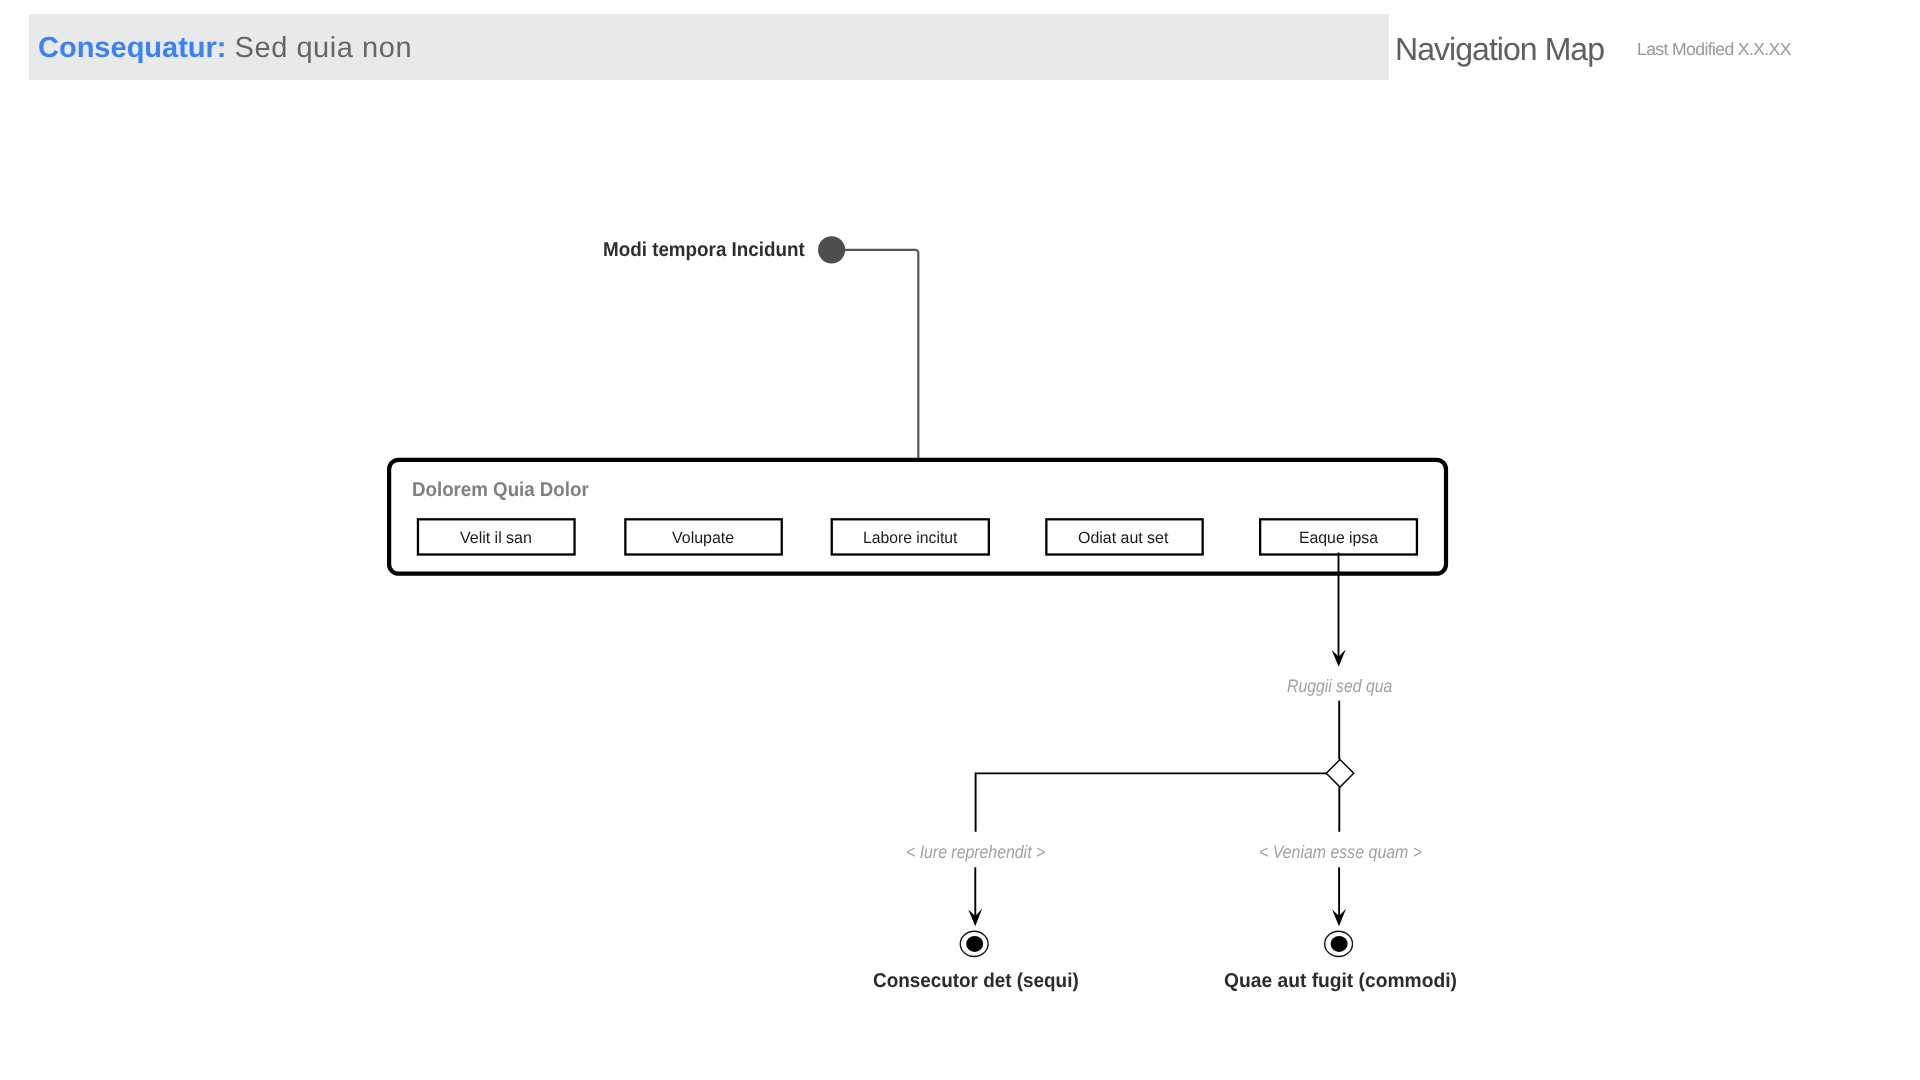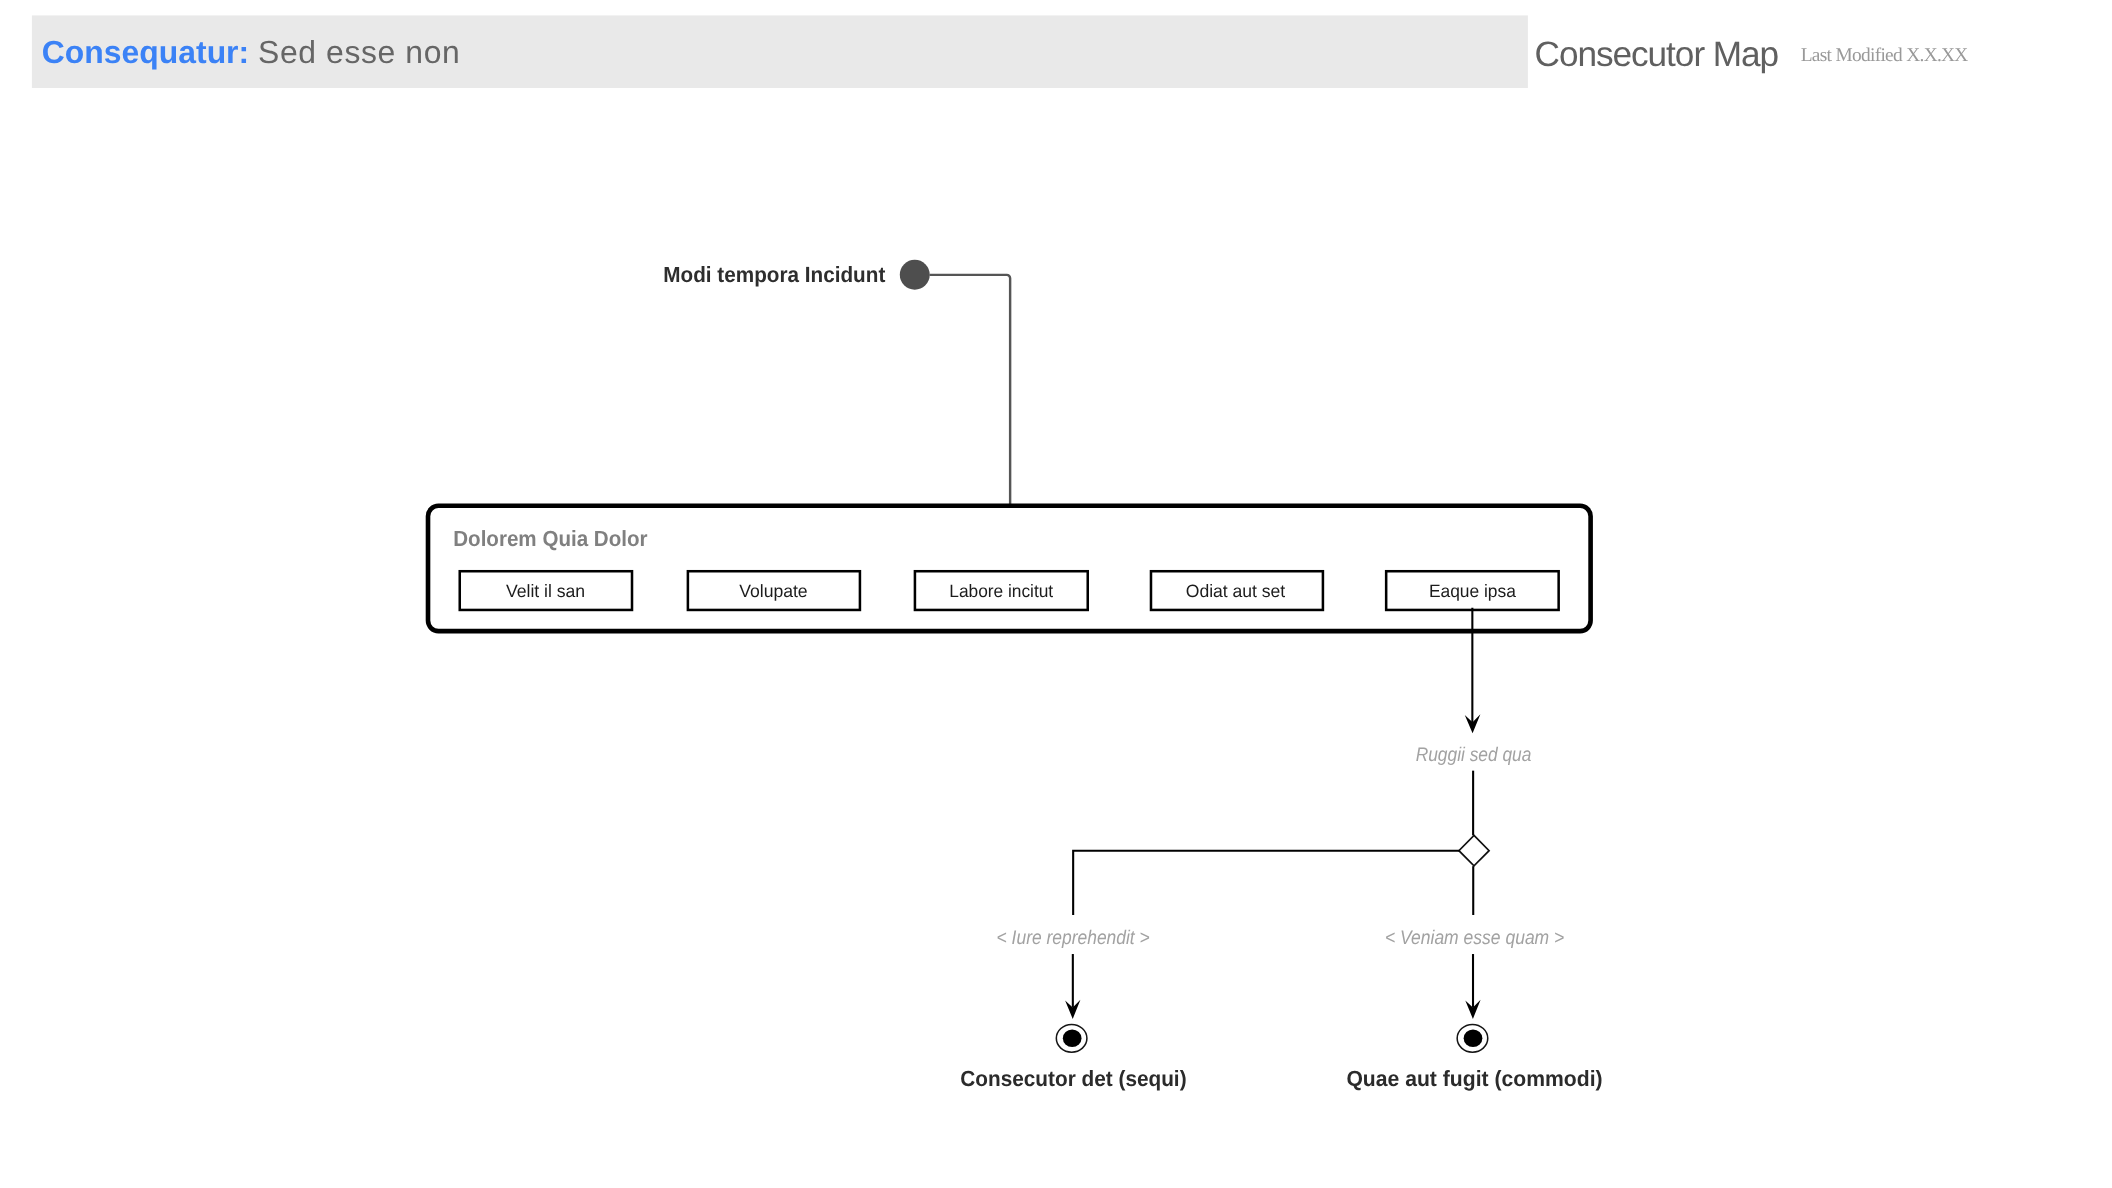--- a/index.html
+++ b/index.html
@@ -11,21 +11,21 @@
 
   
   #header-bar   {position:absolute;left:29.2px;top:13.6px;width:1359.4px;height:66.4px;background:#e9e9e9;}
   #doc-title    {position:absolute;left:38px;top:34px;font-size:29px;line-height:1;
                  color:#555555;white-space:nowrap;}
   #doc-title .b {font-weight:700;color:#3b82f6;}
   #doc-title .n {font-weight:400;color:#666666;letter-spacing:0.55px;}
   #map-title    {position:absolute;left:1395px;top:33px;font-size:32px;line-height:1;
                  font-weight:400;color:#606060;white-space:nowrap;letter-spacing:-0.95px;}
   #last-modified{position:absolute;left:1637px;top:41px;font-size:17.6px;line-height:1;
-                 font-weight:400;color:#999999;white-space:nowrap;letter-spacing:-0.62px;font-family:Liberation Serif, serif;}
+                 font-weight:400;color:#999999;white-space:nowrap;letter-spacing:-0.62px;}
 
   
   #diagram{position:absolute;left:0;top:0;width:1920px;height:1080px;}
 
   
   .lbl           {position:absolute;white-space:nowrap;line-height:1;}
   .lbl-start     {font-size:20px;font-weight:700;color:#2e2e2e;}
   .lbl-grouptitle{font-size:20px;font-weight:700;color:#808080;}
   .lbl-node      {font-size:16.2px;font-weight:400;color:#1c1c1c;letter-spacing:-0.02px;}
   .lbl-edge      {font-size:18px;font-style:italic;font-weight:400;color:#a2a2a2;}
@@ -40,23 +40,23 @@
   #end-left      {top:970.7px;}
   #end-right     {top:970.7px;}
 </style>
 </head>
 <body>
 
 <div id="page">
 
   <div id="header-bar"></div>
 
-  <div id="doc-title"><span class="b">Consequatur:</span> <span class="n">Sed esse non</span></div>
+  <div id="doc-title"><span class="b">Consequatur:</span> <span class="n">Sed quia non</span></div>
 
-  <div id="map-title">Consecutor Map</div>
+  <div id="map-title">Navigation Map</div>
 
   <div id="last-modified">Last Modified X.X.XX</div>
 
   <svg id="diagram" viewBox="0 0 1920 1080" width="1920" height="1080">
 
     <circle cx="831.6" cy="249.8" r="13.6" fill="#4e4e4e"></circle>
 
     <path d="M 845 249.9 H 915.3 a 3 3 0 0 1 3 3 V 459" fill="none" stroke="#555555" stroke-width="2.2"></path>
 
     <rect x="389.1" y="459.8" width="1056.9" height="113.9" rx="9.5" ry="9.5" fill="none" stroke="#000000" stroke-width="4.2"></rect>

